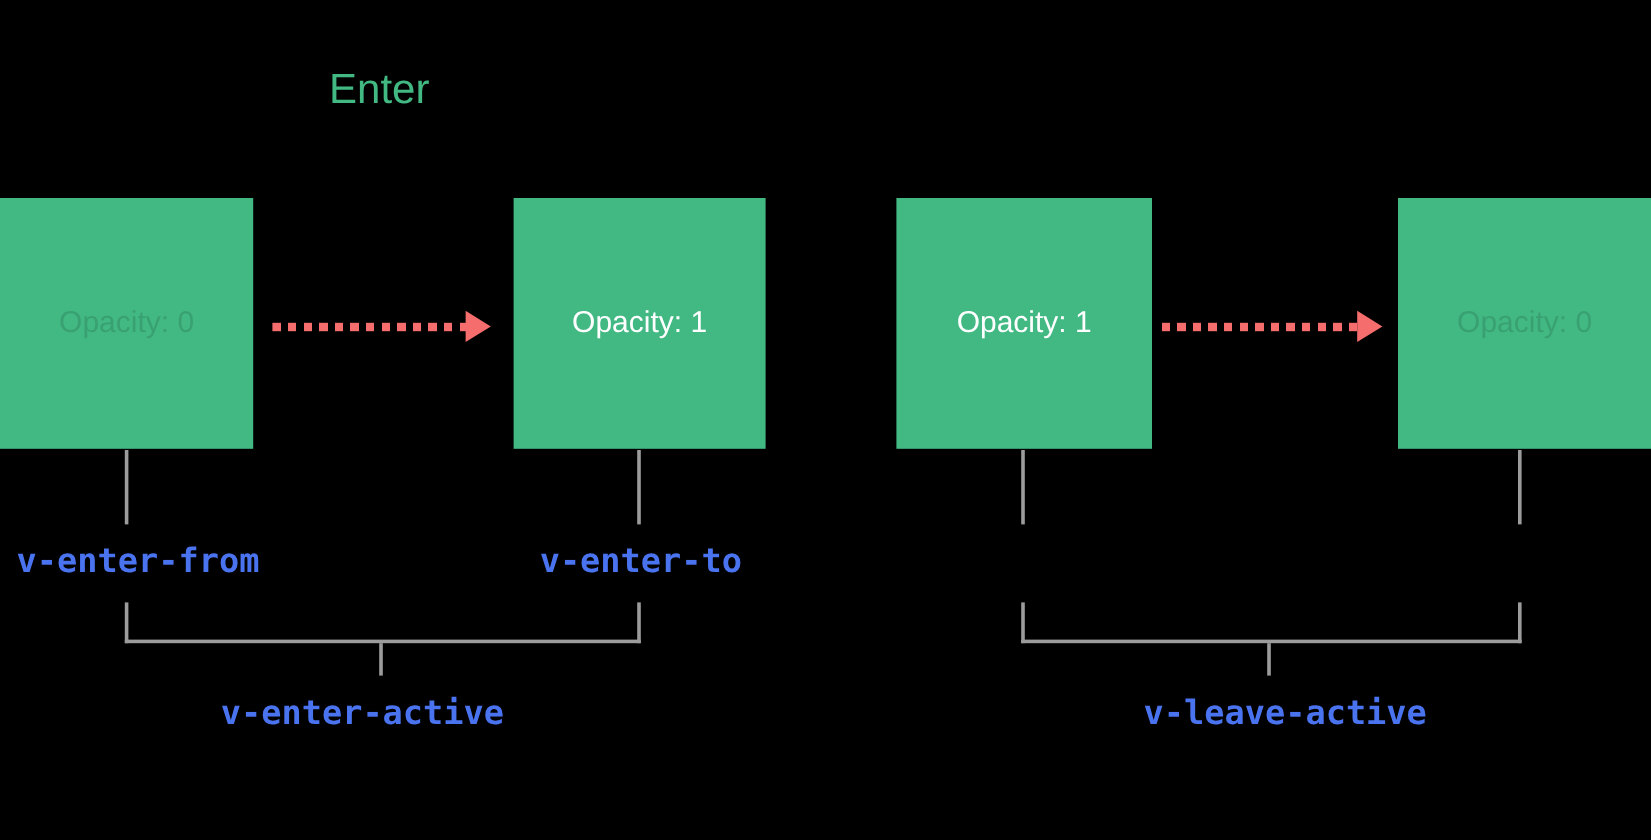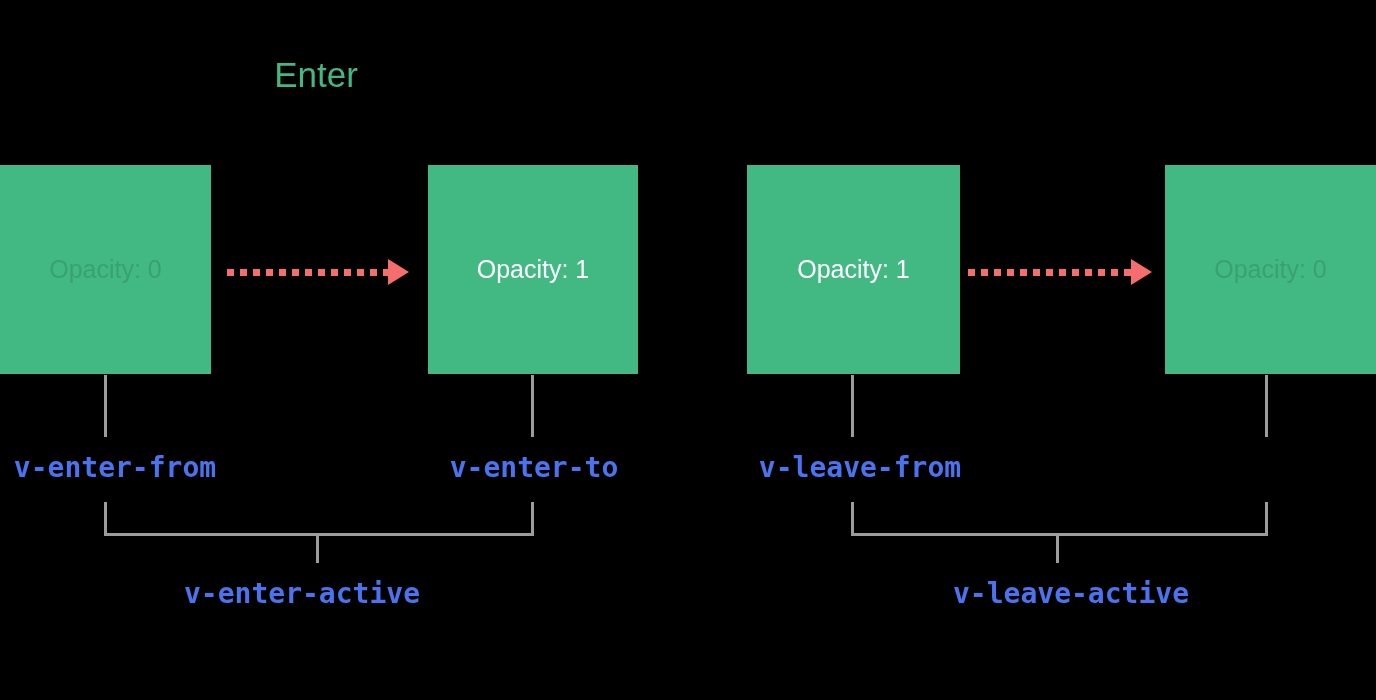--- a/index.html
+++ b/index.html
@@ -121,21 +121,20 @@
     <div class="arrow-head" id="head-leave"></div>
   </div>
 
   <div class="box faded" id="box-leave-to">
     <span>Opacity: 0</span>
   </div>
 
   <div class="vline drop" id="drop-leave-from"></div>
   <div class="vline drop" id="drop-leave-to"></div>
 
-  <div class="class-label" id="label-leave-from">v-leave-from</div>
 
   <div>
     <div class="vline bracket-v" id="bv-leave-left"></div>
     <div class="vline bracket-v" id="bv-leave-right"></div>
     <div class="bracket-h" id="bh-leave"></div>
     <div class="vline stem" id="stem-leave"></div>
   </div>
 
   <div class="class-label active" id="label-leave-active">v-leave-active</div>
 

